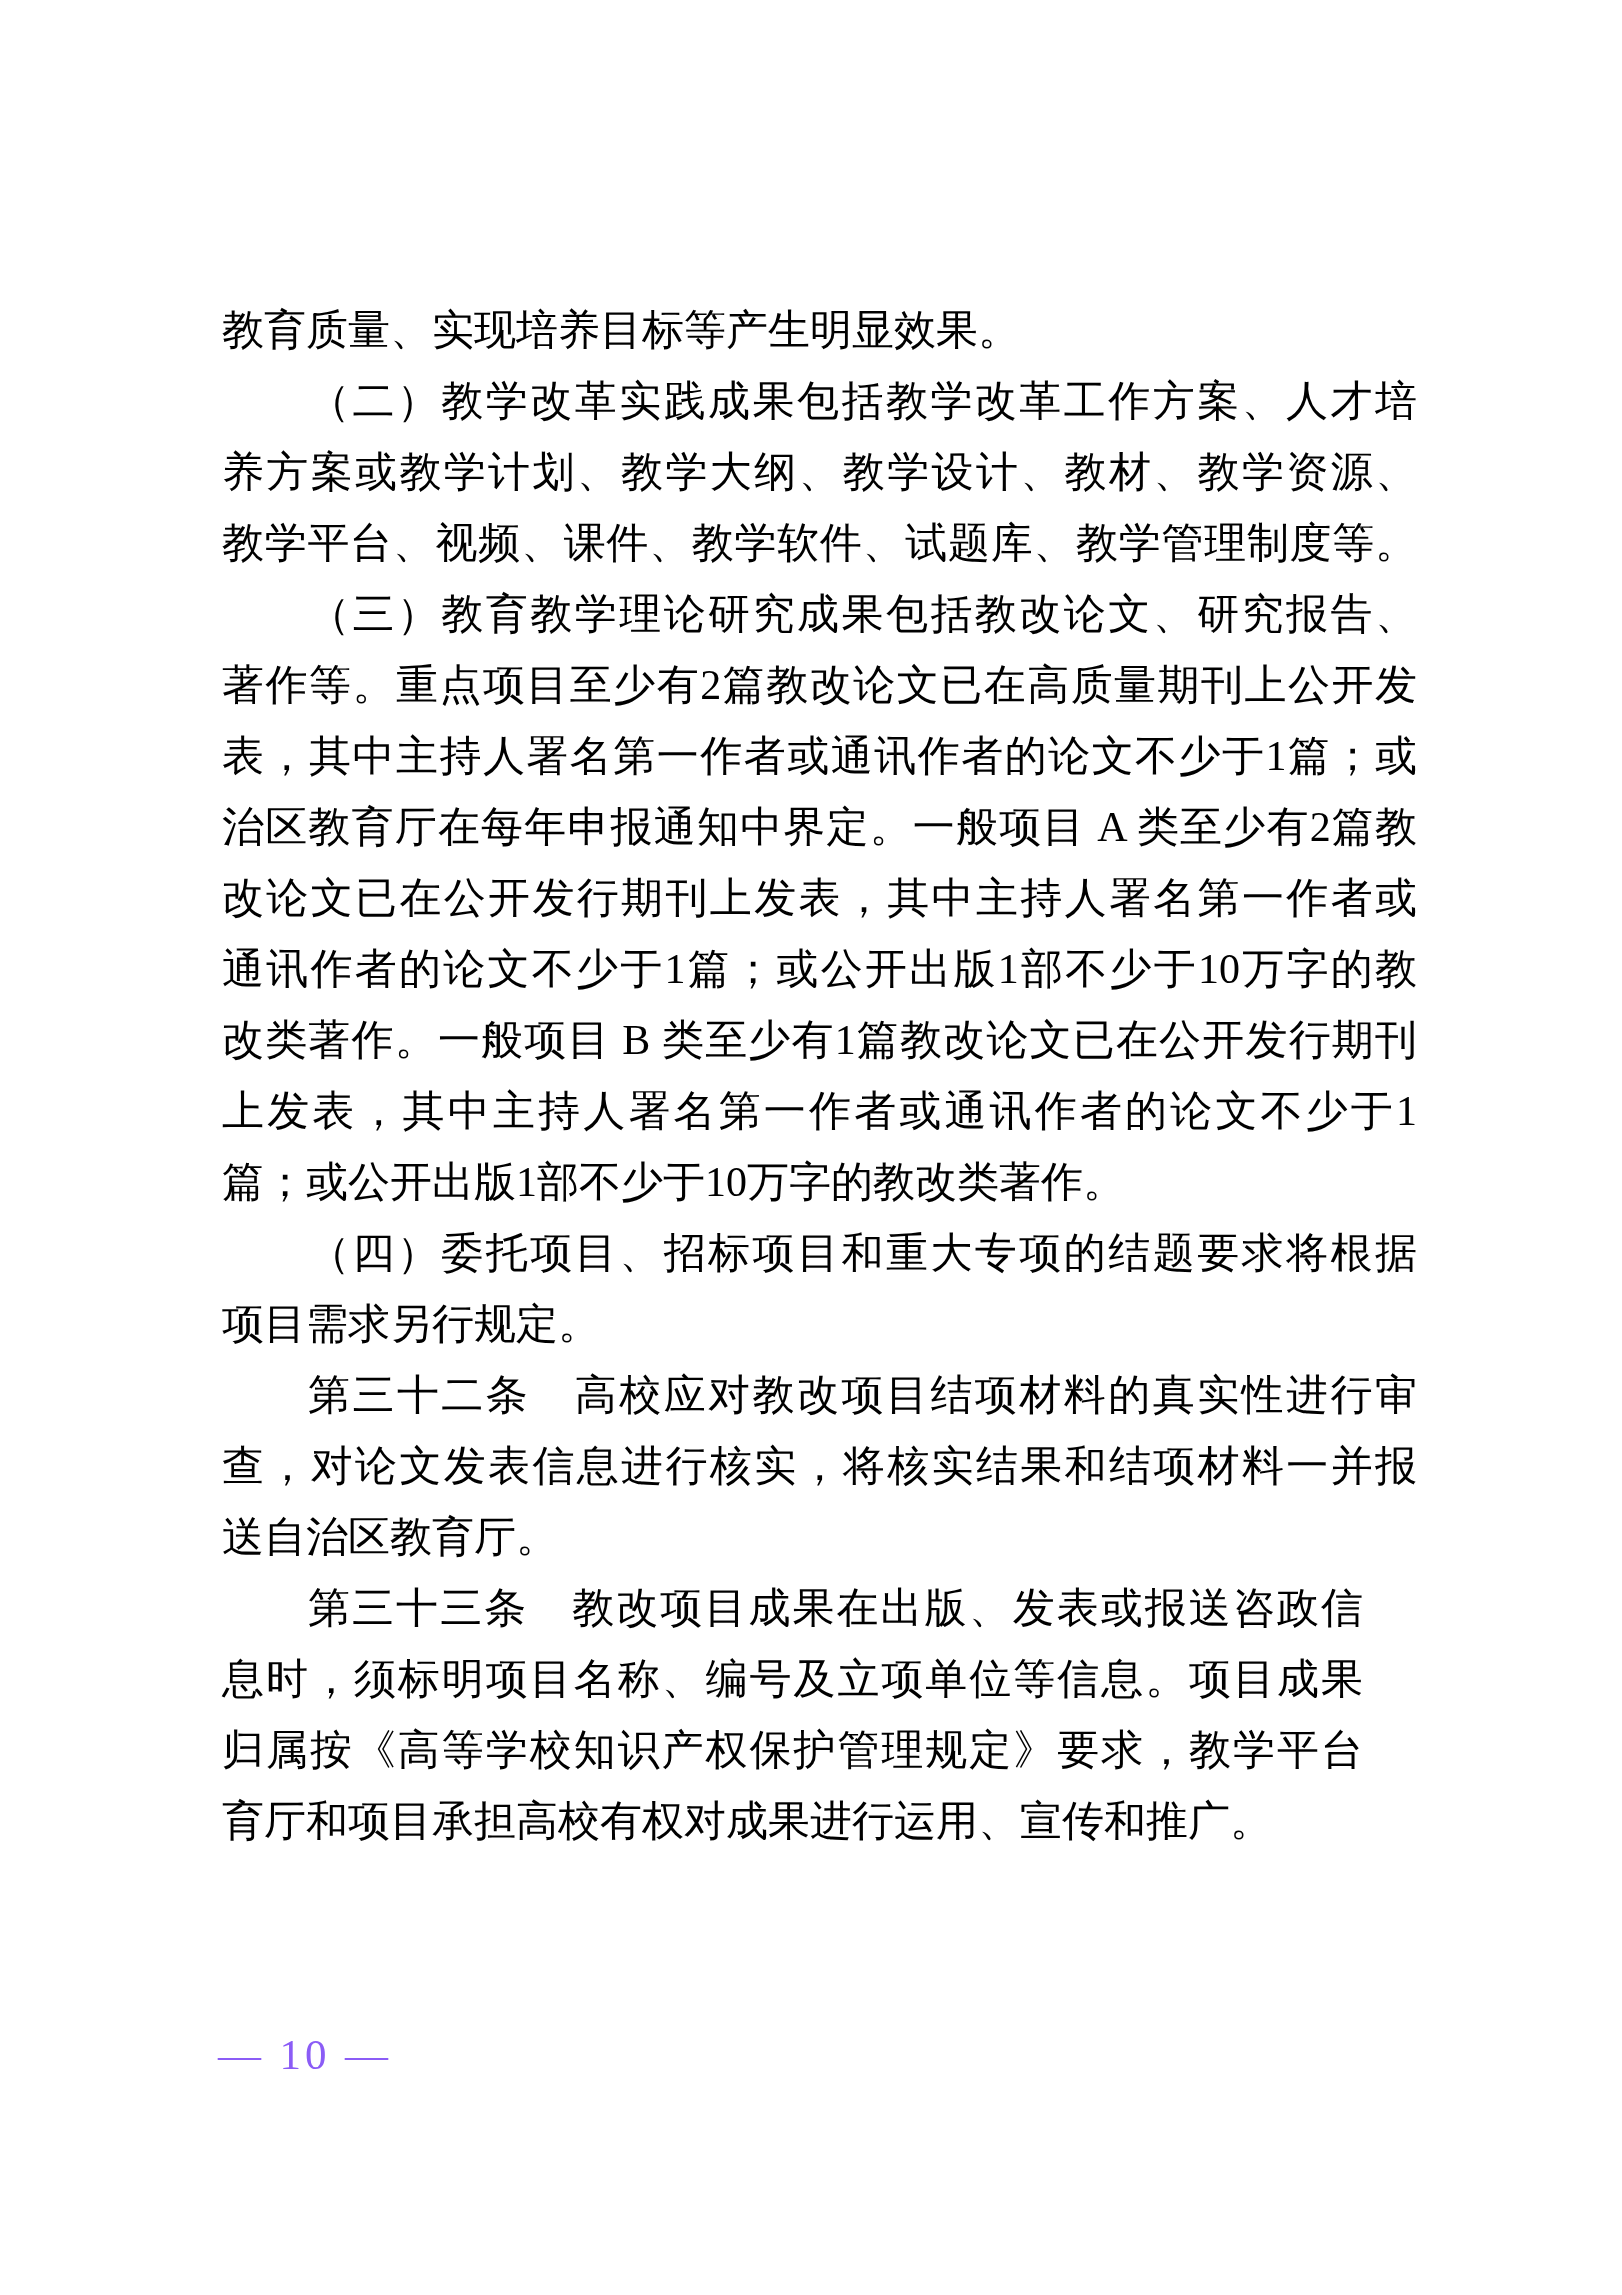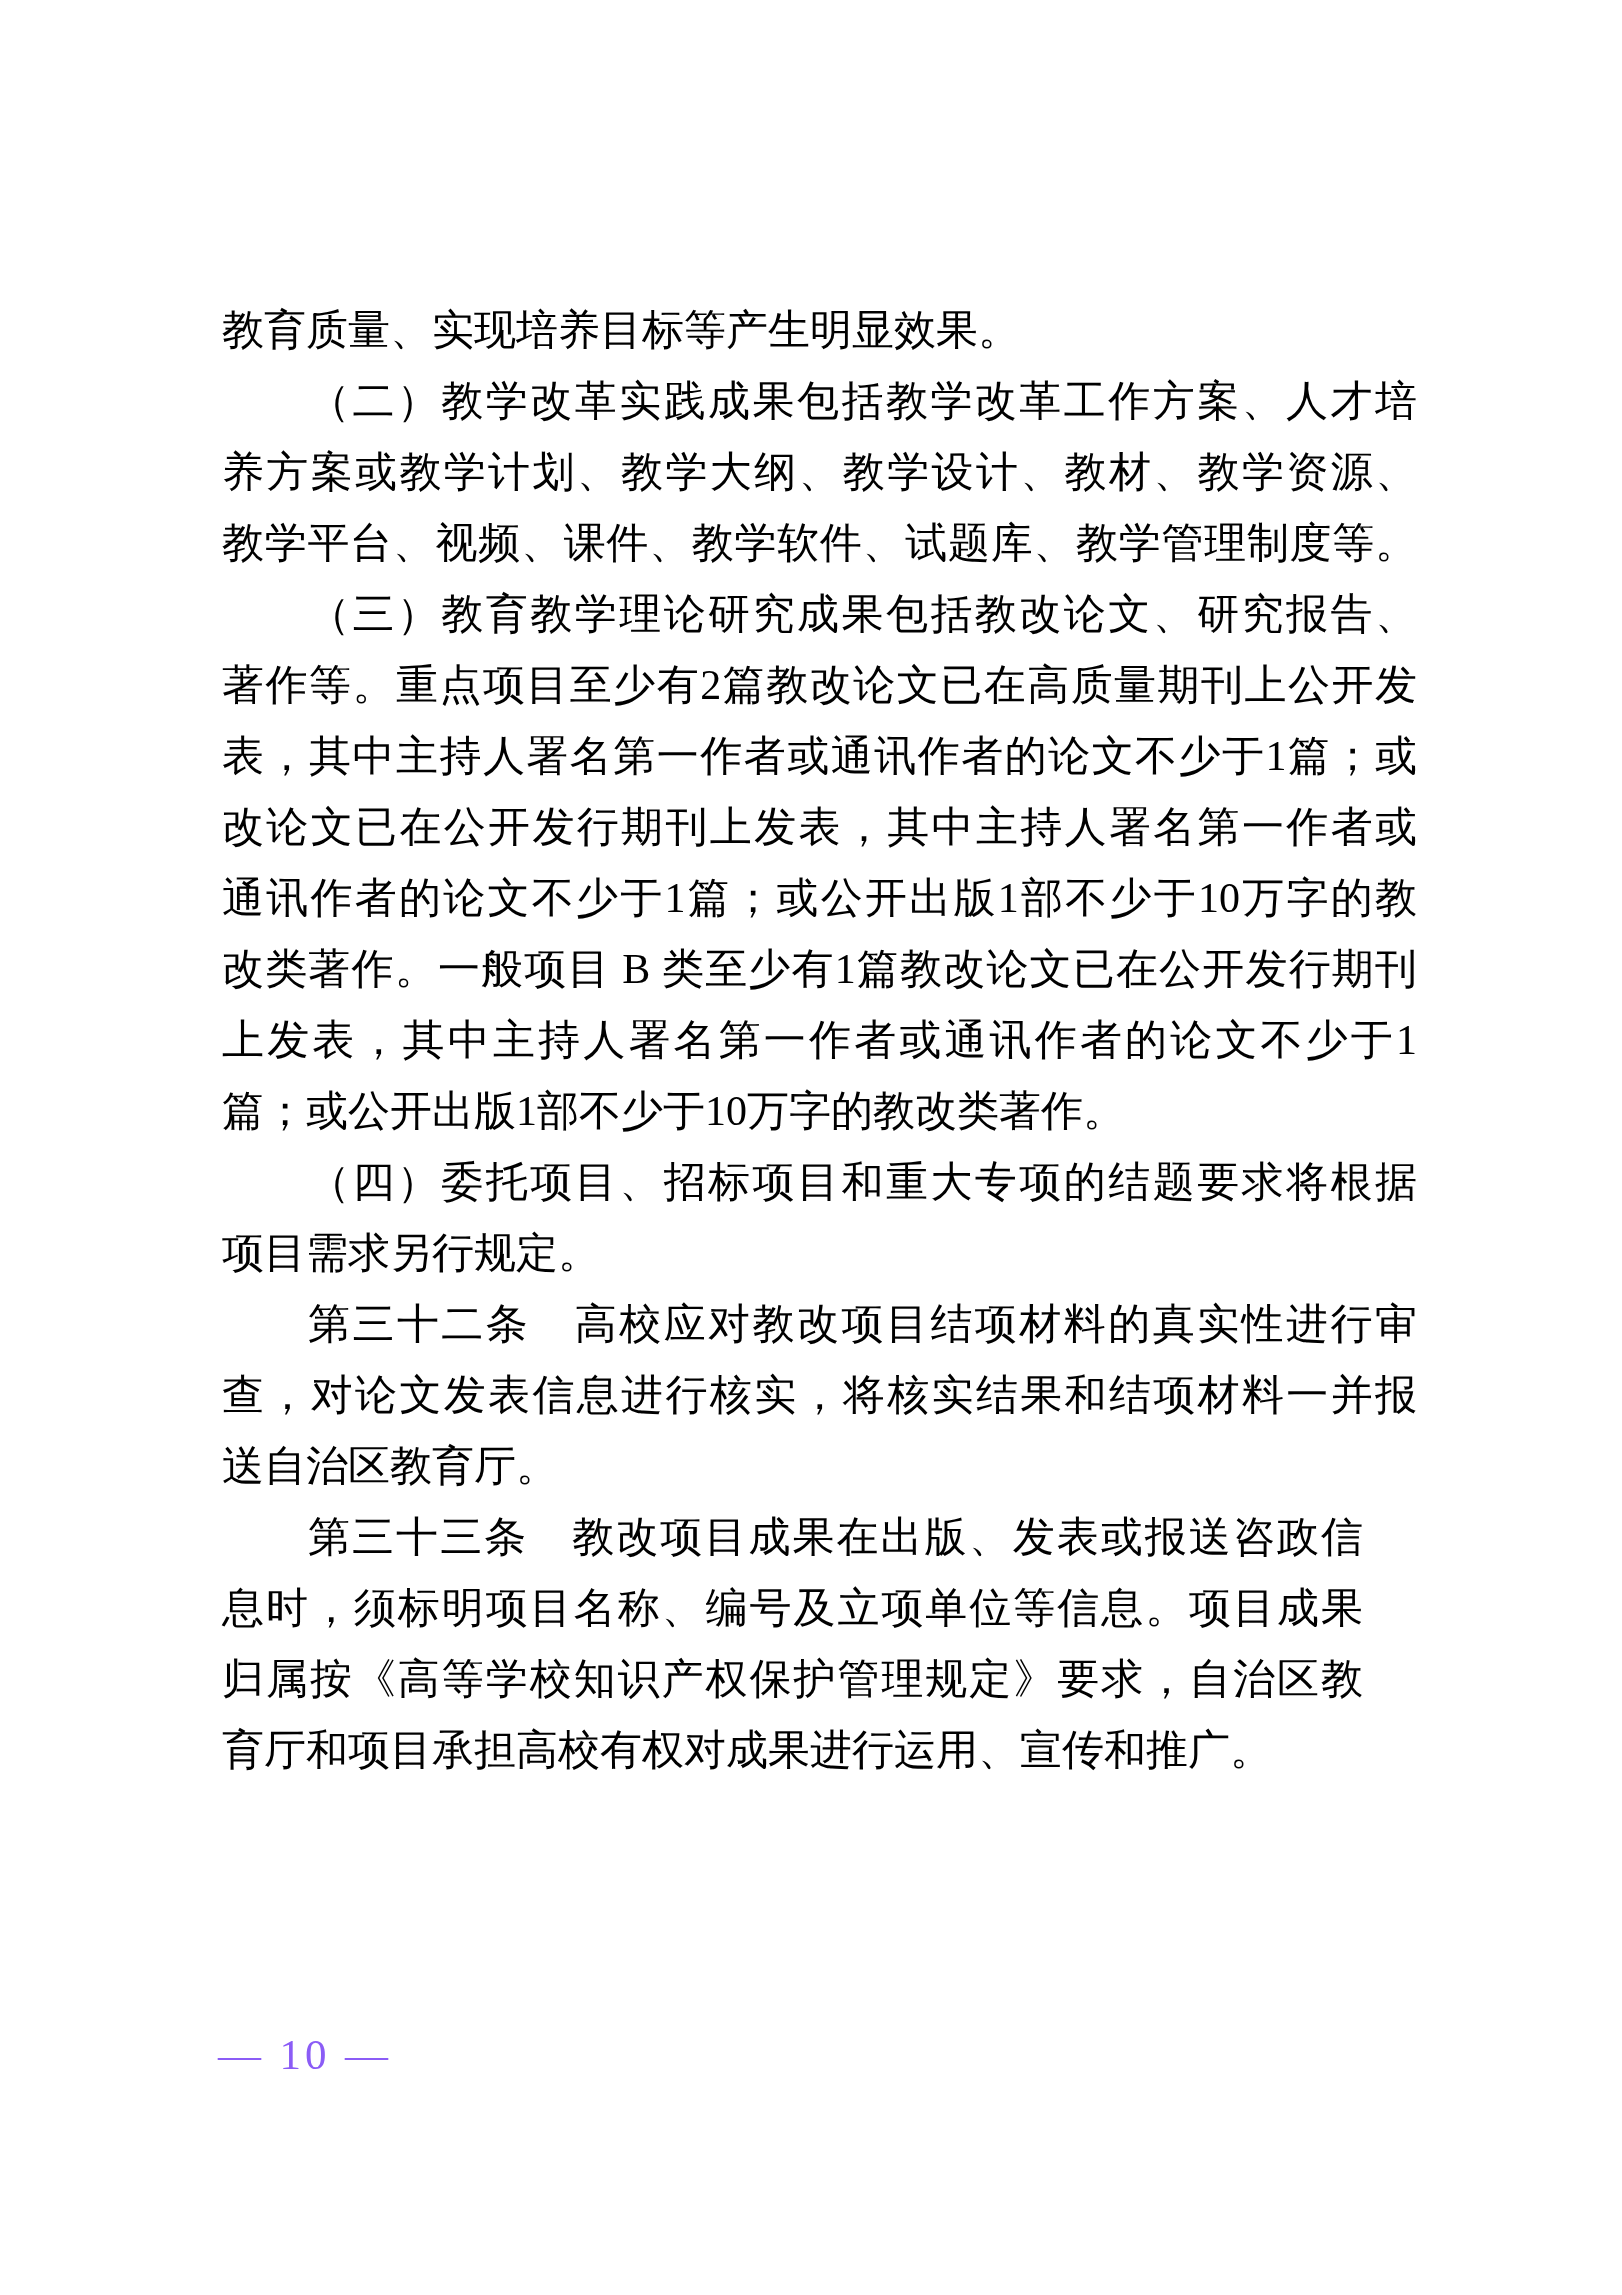--- a/index.html
+++ b/index.html
@@ -65,32 +65,33 @@
 
 <div class="page">
   <section class="text-block">
       <div class="line short">教育质量、实现培养目标等产生明显效果。</div>
       <div class="line just indent">（二）教学改革实践成果包括教学改革工作方案、人才培</div>
       <div class="line just">养方案或教学计划、教学大纲、教学设计、教材、教学资源、</div>
       <div class="line just">教学平台、视频、课件、教学软件、试题库、教学管理制度等。</div>
       <div class="line just indent">（三）教育教学理论研究成果包括教改论文、研究报告、</div>
       <div class="line just">著作等。重点项目至少有2篇教改论文已在高质量期刊上公开发</div>
       <div class="line just">表，其中主持人署名第一作者或通讯作者的论文不少于1篇；或</div>
+      <div class="line just">治区教育厅在每年申报通知中界定。一般项目 A 类至少有2篇教</div>
       <div class="line just">改论文已在公开发行期刊上发表，其中主持人署名第一作者或</div>
       <div class="line just">通讯作者的论文不少于1篇；或公开出版1部不少于10万字的教</div>
       <div class="line just">改类著作。一般项目 B 类至少有1篇教改论文已在公开发行期刊</div>
       <div class="line just">上发表，其中主持人署名第一作者或通讯作者的论文不少于1</div>
       <div class="line short">篇；或公开出版1部不少于10万字的教改类著作。</div>
       <div class="line just indent">（四）委托项目、招标项目和重大专项的结题要求将根据</div>
       <div class="line short">项目需求另行规定。</div>
       <div class="line just indent">第三十二条　高校应对教改项目结项材料的真实性进行审</div>
       <div class="line just">查，对论文发表信息进行核实，将核实结果和结项材料一并报</div>
       <div class="line short">送自治区教育厅。</div>
       <div class="line just indent narrow">第三十三条　教改项目成果在出版、发表或报送咨政信</div>
       <div class="line just narrow">息时，须标明项目名称、编号及立项单位等信息。项目成果</div>
-      <div class="line just narrow">归属按《高等学校知识产权保护管理规定》要求，自治区教</div>
+      <div class="line just narrow">归属按《高等学校知识产权保护管理规定》要求，教学平台</div>
       <div class="line short narrow">育厅和项目承担高校有权对成果进行运用、宣传和推广。</div>
     </section>
   <footer class="page-footer">
     <span class="page-number">— 10 —</span>
   </footer>
 </div>
 
 
 </body></html>

